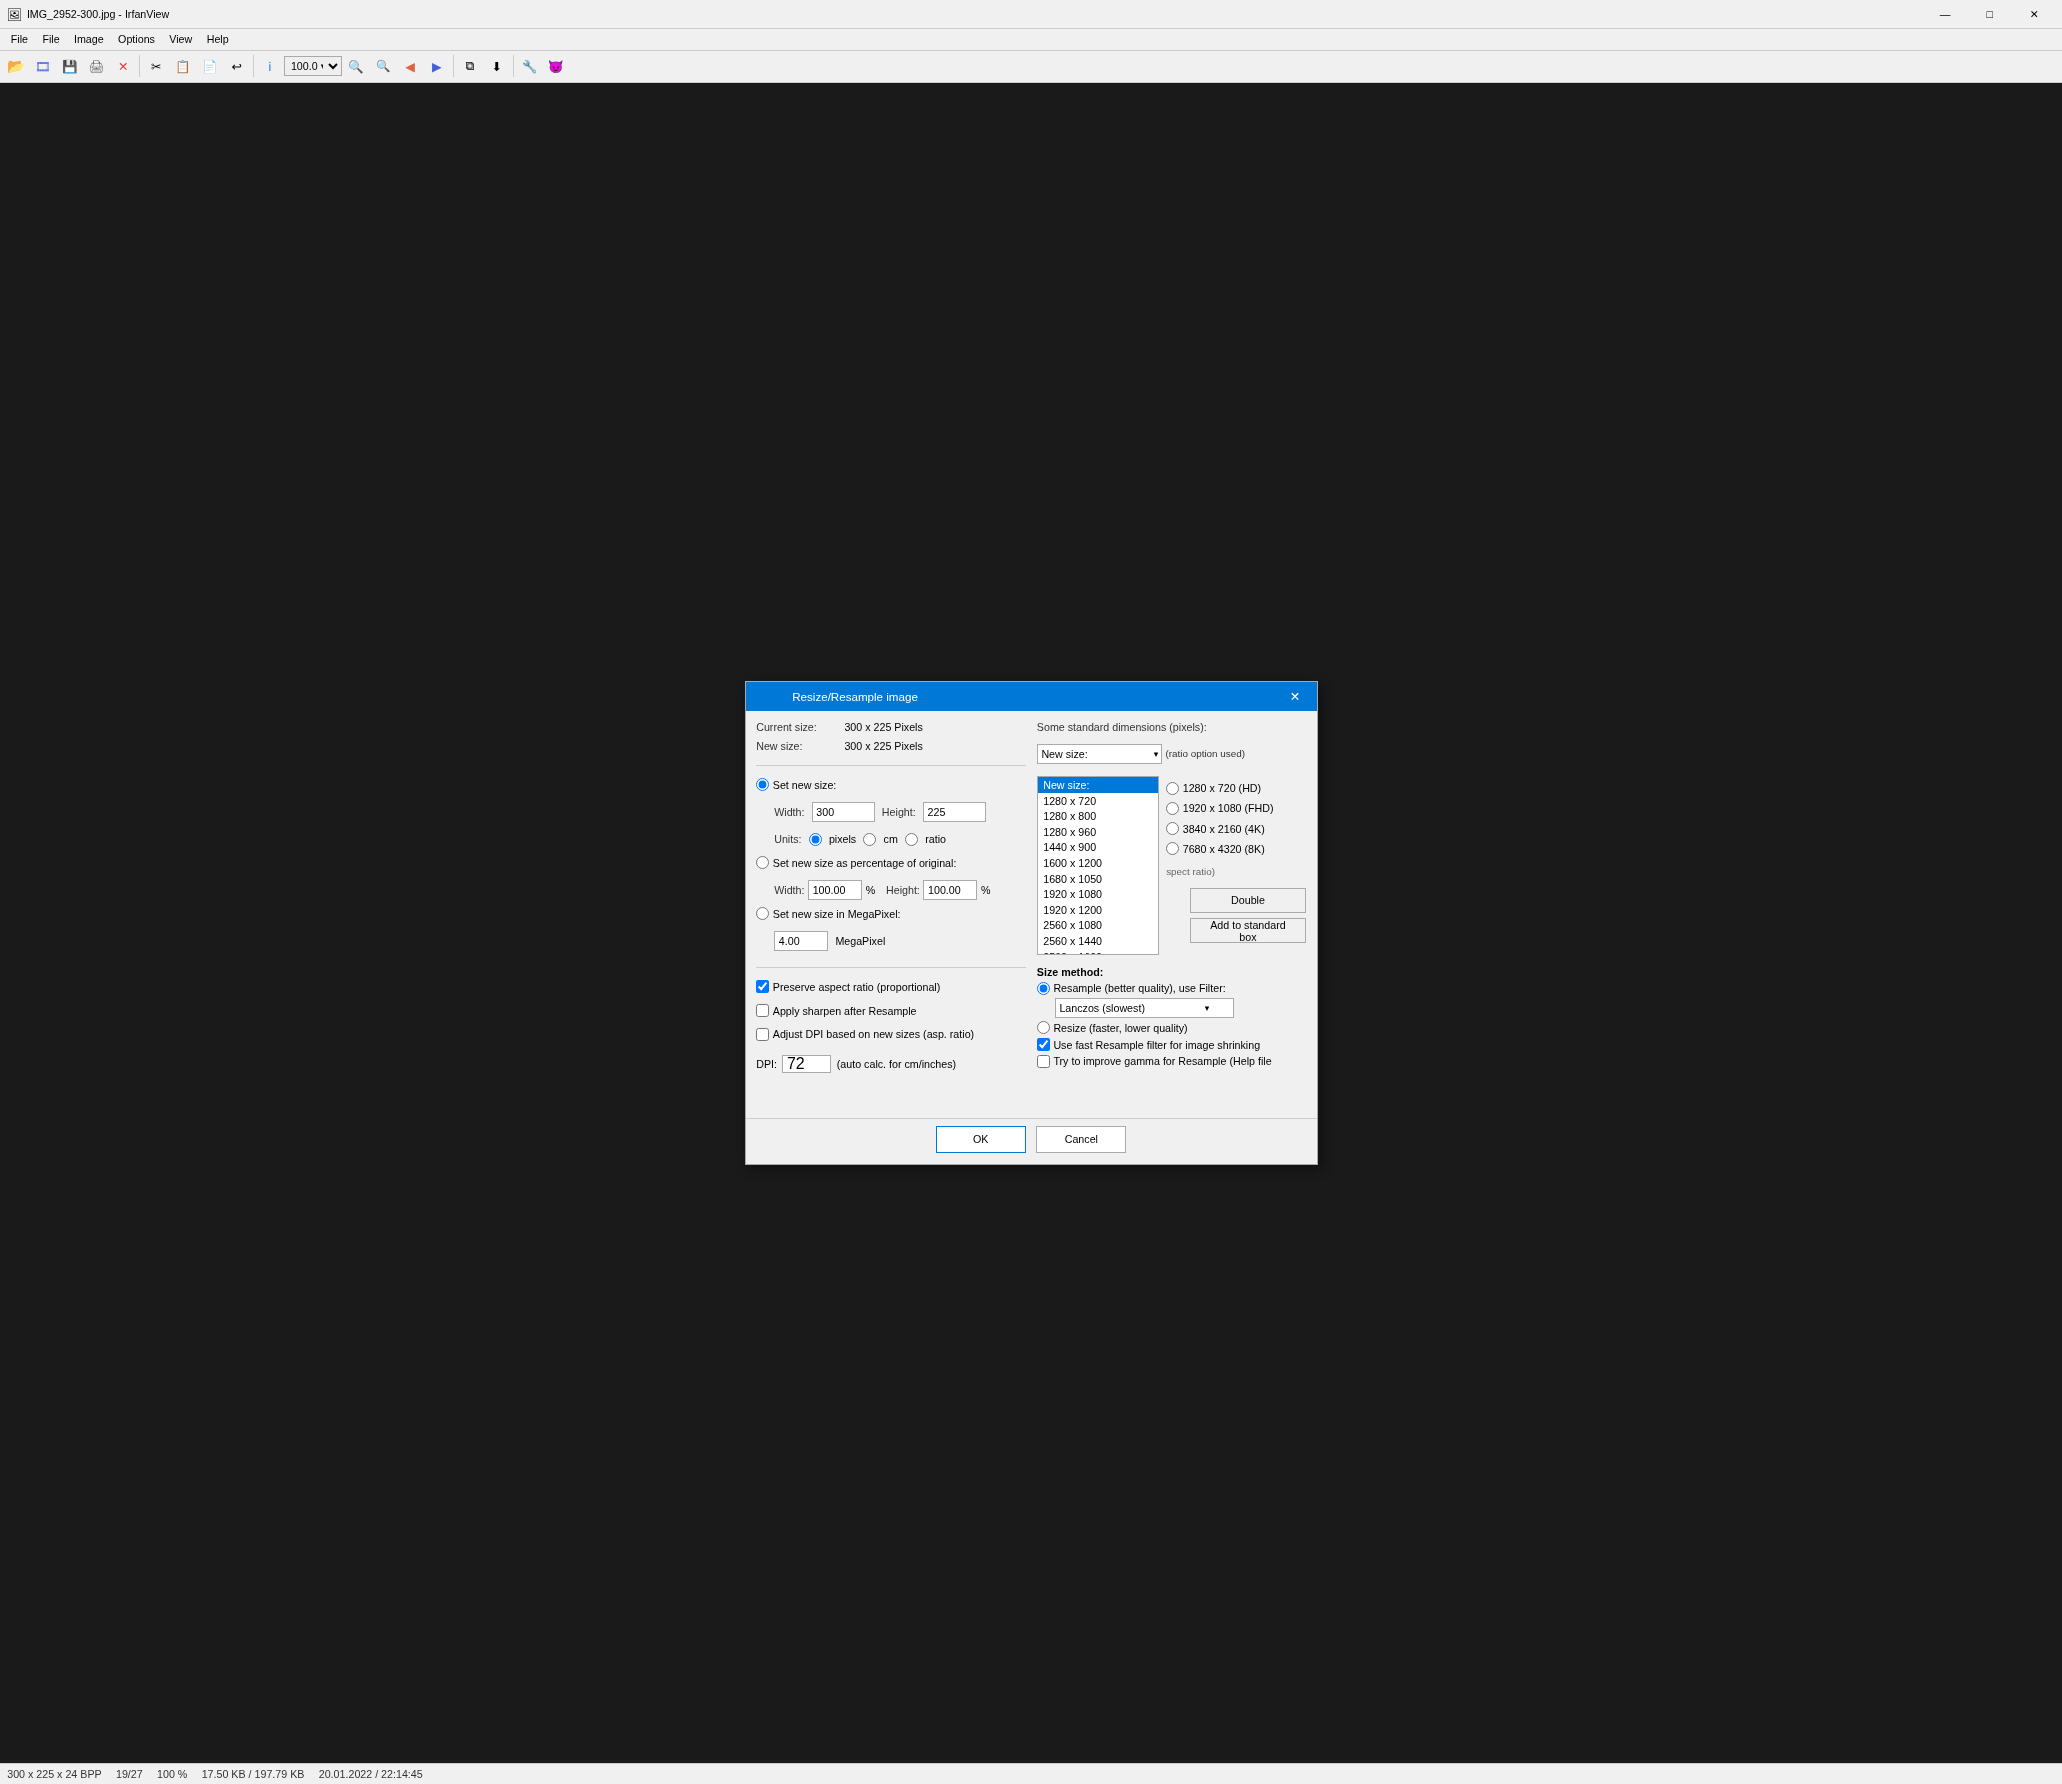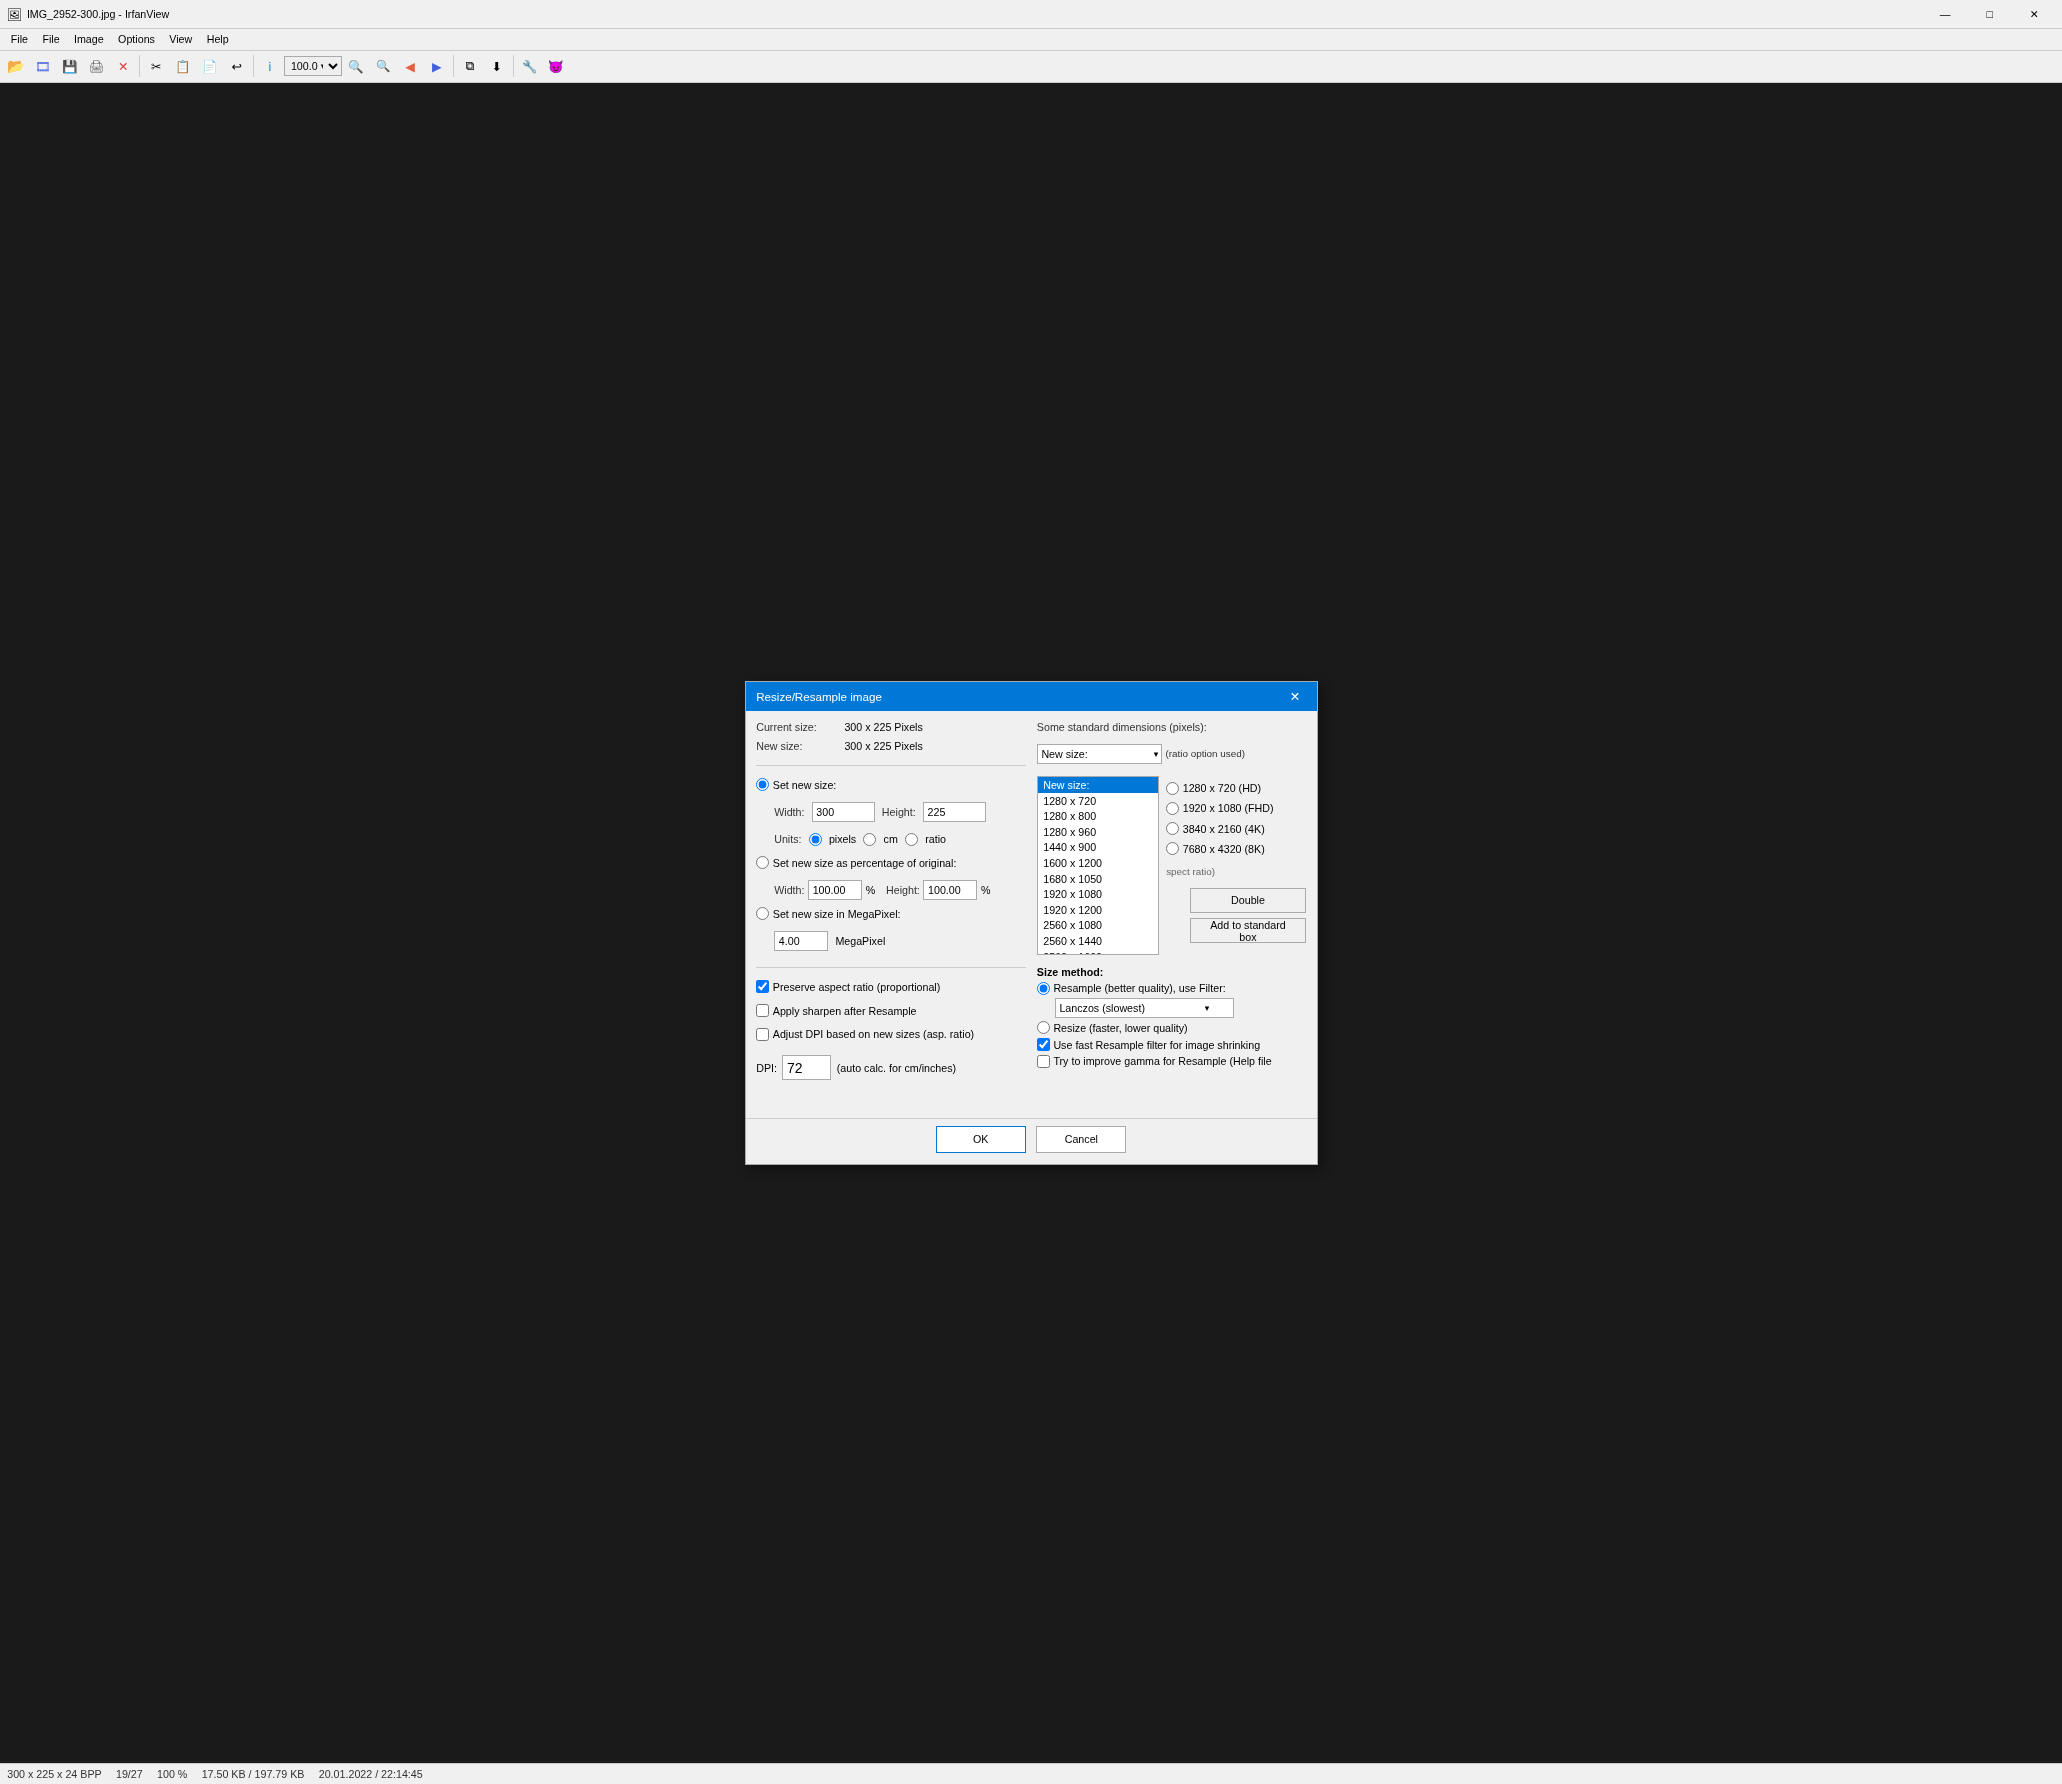--- a/index.html
+++ b/index.html
@@ -150,20 +150,21 @@
       height: 29px;
       display: flex;
       align-items: center;
       padding: 0 10.7px;
       flex-shrink: 0;
     }
     .dialog-title {
       flex: 1;
       font-size: 11.6px;
       font-weight: normal;
+      margin-left: 36px;
     }
     .dialog-close {
       width: 21.5px;
       height: 21.5px;
       background: transparent;
       border: none;
       color: #fff;
       cursor: pointer;
       font-size: 12.5px;
       display: flex;
@@ -385,23 +386,23 @@
 
     .dpi-row {
       display: flex;
       align-items: center;
       gap: 5.4px;
       font-size: 10.7px;
       margin-top: 3.6px;
     }
     .dpi-input {
       width: 49px;
-      height: 25px;
-      border: 0.9px solid #aaa;
-      font-size: 14px;
+      height: 18px;
+      border: 0.9px solid #aaa;
+      font-size: 16px;
       padding: 0 3.6px;
     }
 
     .separator-line {
       height: 0.9px;
       background: #ccc;
       margin: 5.4px 0;
     }
   </style>
 </head>

